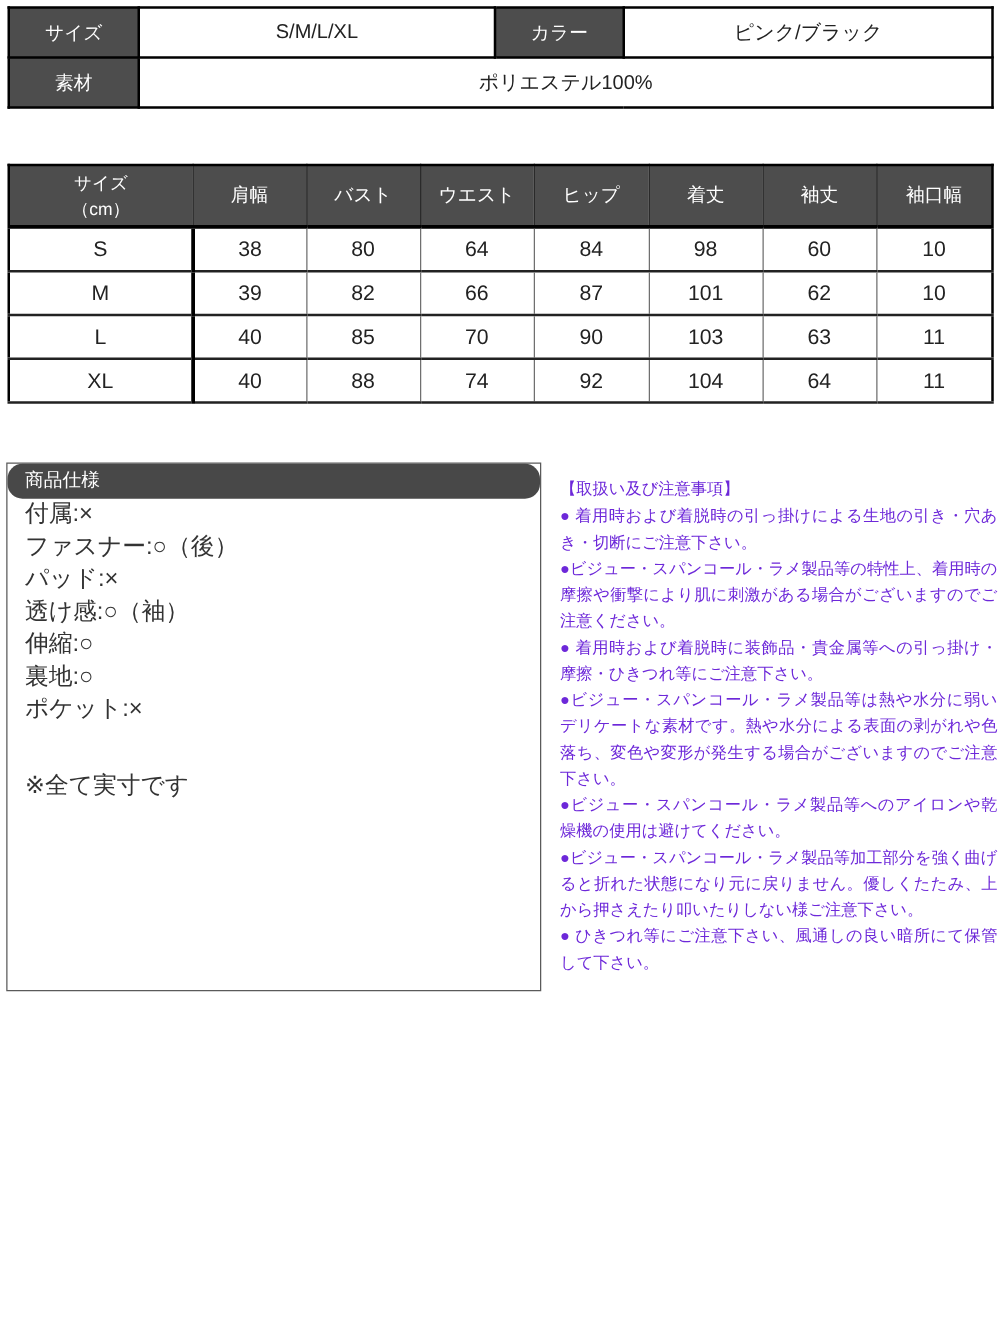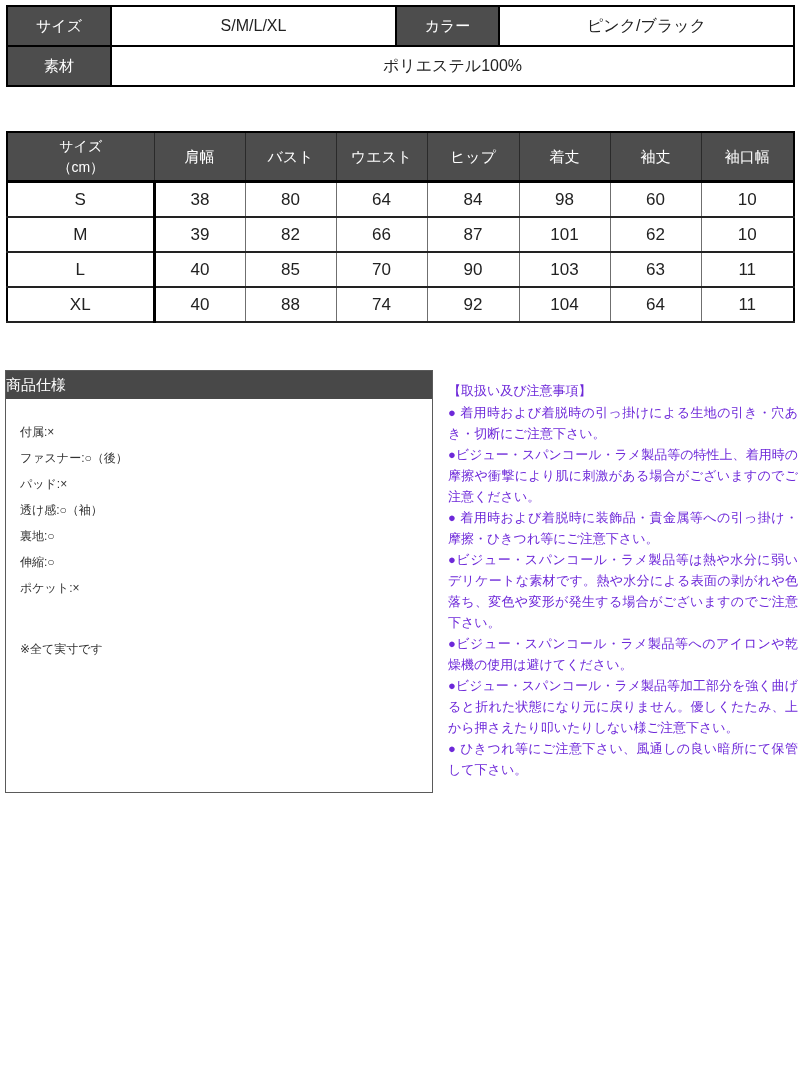--- a/index.html
+++ b/index.html
@@ -41,23 +41,23 @@
   .size-table td.size-col{border-right:3px solid #000;}
   .size-table .corner span{display:block;font-size:14px;}
 
   
   .spec-box{
     position:absolute;left:5px;top:370px;width:428px;height:423px;
     border:1px solid #5a5a5a;background:#fff;box-sizing:border-box;
   }
   .spec-title{
     height:28px;line-height:28px;background:#484848;color:#fff;
-    font-size:15px;
+    font-size:15px;padding-left:14px;border-radius:12px;
   }
-  .spec-body{padding:20px 14px;font-size:12px;line-height:26px;color:#333;}
+  .spec-body{padding:0 14px;font-size:19px;line-height:26px;color:#333;}
   .spec-line{white-space:nowrap;}
   .spec-note{margin-top:35px;}
 
   
   .notes{
     position:absolute;left:448px;top:380px;width:350px;
     font-size:13px;line-height:21px;color:#6d28d9;
   }
   .notes .notes-title{margin:0 0 1px 0;}
   .notes p{margin:0;text-align:justify;}
@@ -156,22 +156,22 @@
   </tbody>
     </table>
 
   <div class="spec-box">
     <div class="spec-title">商品仕様</div>
     <div class="spec-body">
       <div class="spec-line">付属:×</div>
       <div class="spec-line">ファスナー:○（後）</div>
       <div class="spec-line">パッド:×</div>
       <div class="spec-line">透け感:○（袖）</div>
+      <div class="spec-line">伸縮:○</div>
       <div class="spec-line">裏地:○</div>
-      <div class="spec-line">伸縮:○</div>
       <div class="spec-line">ポケット:×</div>
       <div class="spec-note">※全て実寸です</div>
     </div>
   </div>
 
   <div class="notes">
     <p class="notes-title">【取扱い及び注意事項】</p>
     <p>● 着用時および着脱時の引っ掛けによる生地の引き・穴あき・切断にご注意下さい。</p>
     <p>●ビジュー・スパンコール・ラメ製品等の特性上、着用時の摩擦や衝撃により肌に刺激がある場合がございますのでご注意ください。</p>
     <p>● 着用時および着脱時に装飾品・貴金属等への引っ掛け・摩擦・ひきつれ等にご注意下さい。</p>

